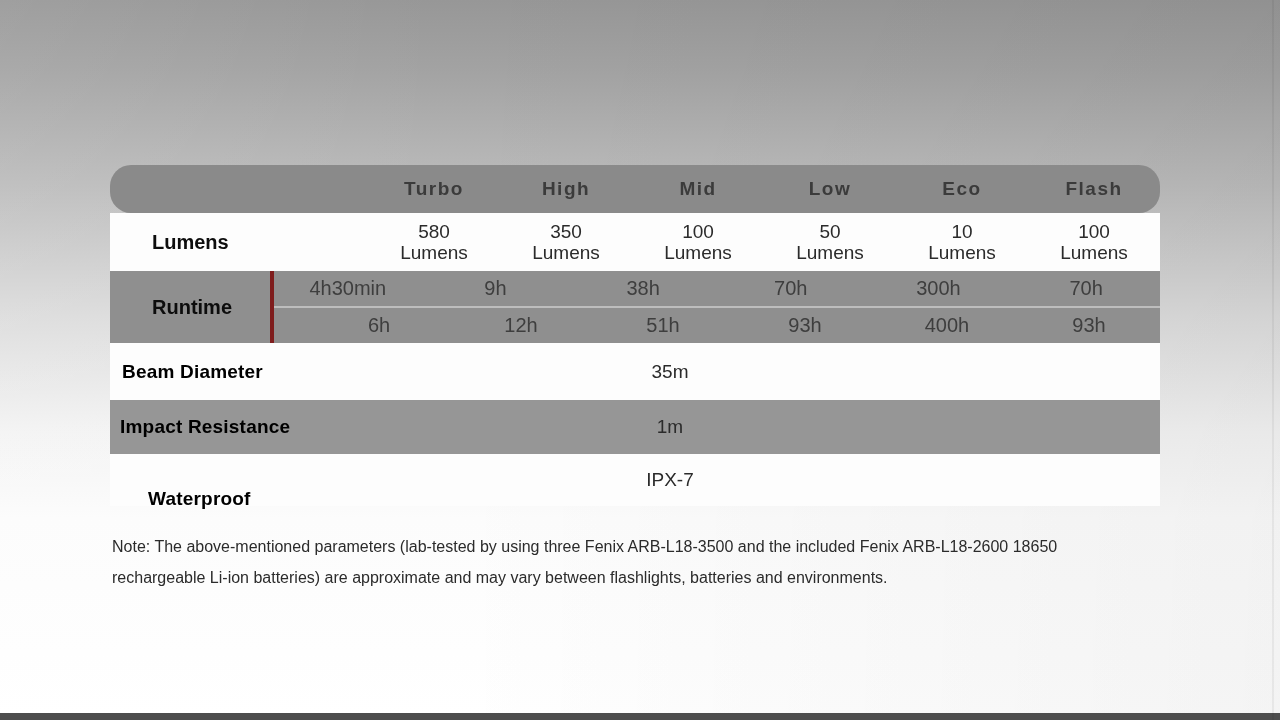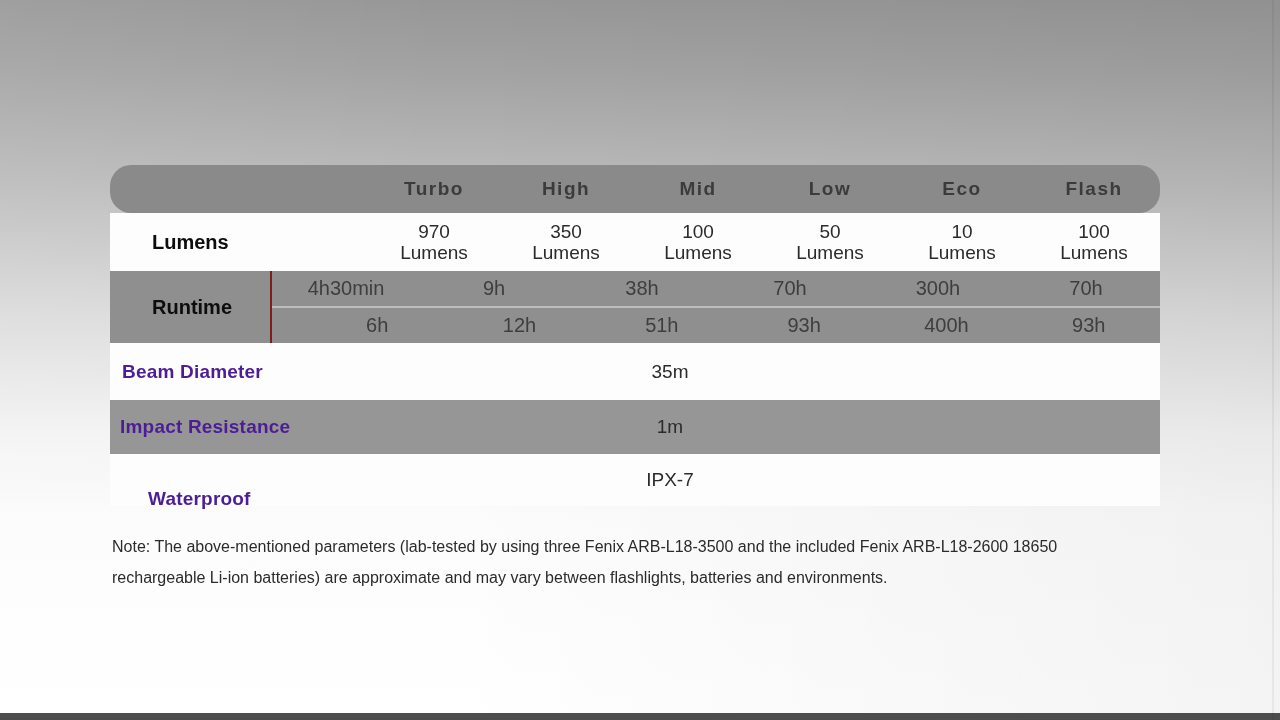--- a/index.html
+++ b/index.html
@@ -31,32 +31,32 @@
 
   .runtime-band { display:flex; height:72px; }
   .rt-label {
     width:160px; display:flex; align-items:center; box-sizing:border-box;
   }
   .rt-mah { width:98px; display:flex; flex-direction:column; }
   .rt-mah-cell {
     flex:1; display:flex; align-items:center; justify-content:flex-end;
     padding-right:6px; font-size:17px; color:#333333; letter-spacing:0.3px;
   }
-  .rt-data { flex:1; display:flex; flex-direction:column; border-left:2px solid #7f1d1d; }
+  .rt-data { flex:1; display:flex; flex-direction:column; border-left:4px solid #7f1d1d; }
   .rt-row { flex:1; display:flex; align-items:center; }
   .rt-row-bottom { border-top:2px solid #bdbdbd;padding-left:34px; }
   .rt-cell { width:16.6667%; text-align:center; font-size:20px; color:#3e3e3e; }
 
   .simple-row { position:relative; width:100%; }
   .row-beam { height:57px; }
   .row-impact { height:54px; }
   .row-waterproof { height:52px; }
   .simple-label {
     position:absolute; top:50%; transform:translateY(-50%);
-    font-weight:bold; font-size:19px; color:#4c1d95; letter-spacing:0.2px;
+    font-weight:bold; font-size:19px; color:#000000; letter-spacing:0.2px;
     white-space:nowrap;
   }
   .lbl-beam { left:12px; }
   .lbl-impact { left:10px; }
   .lbl-waterproof { left:38px;margin-top:19px; }
   .simple-value {
     position:absolute; left:560px; top:50%; transform:translate(-50%,-50%);
     font-size:19px; color:#2b2b2b; white-space:nowrap;
   }
 
@@ -86,21 +86,21 @@
       <div class="mode-col header-cell">High</div>
       <div class="mode-col header-cell">Mid</div>
       <div class="mode-col header-cell">Low</div>
       <div class="mode-col header-cell">Eco</div>
       <div class="mode-col header-cell">Flash</div>
     </div>
 
     <div class="grid-row output-row" style="background-color: rgb(253, 253, 253);">
       <div class="label-col output-label">Lumens</div>
       <div class="mode-col output-cell">
-        <div>970</div>
+        <div>580</div>
         <div>Lumens</div>
       </div>
       <div class="mode-col output-cell">
         <div>350</div>
         <div>Lumens</div>
       </div>
       <div class="mode-col output-cell">
         <div>100</div>
         <div>Lumens</div>
       </div>

